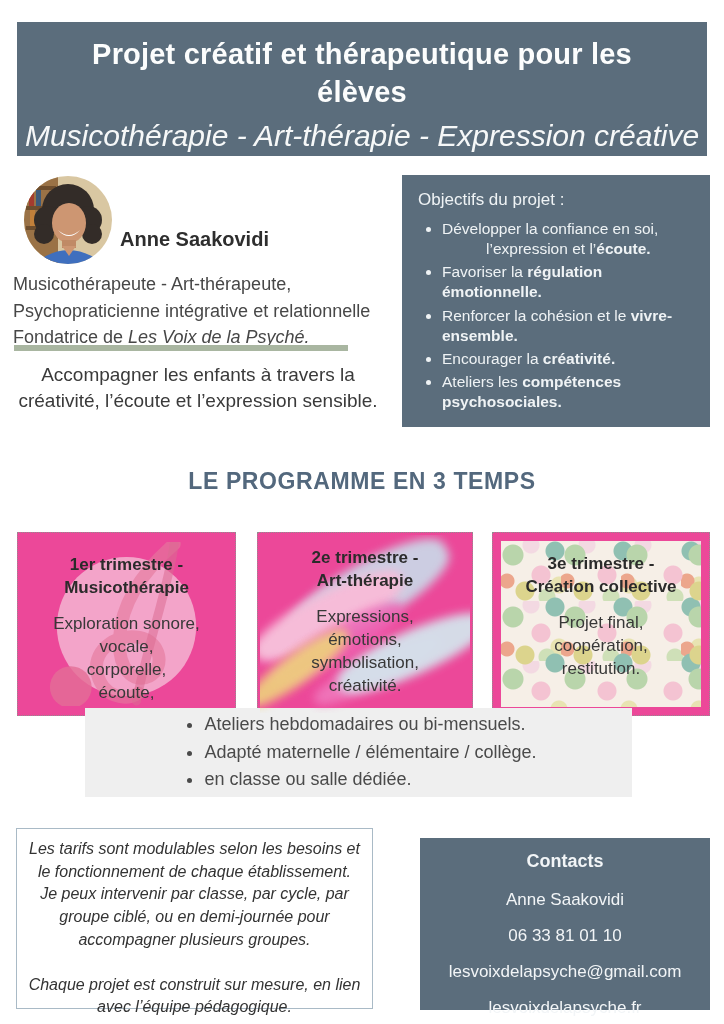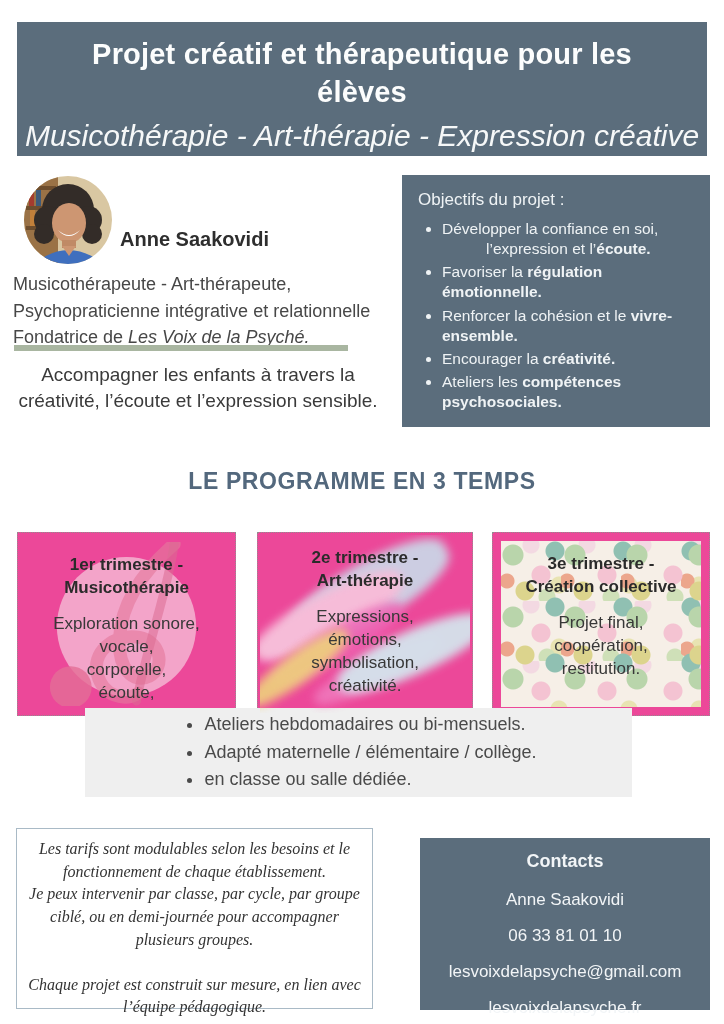--- a/index.html
+++ b/index.html
@@ -65,21 +65,21 @@
   
   .logistics{position:absolute;left:85px;top:708px;width:547px;height:89px;background:var(--graybox);
              display:flex;align-items:center;justify-content:center;}
   .logistics ul{margin:0;padding-left:24px;display:inline-block;text-align:left;}
   .logistics li{font-size:18px;line-height:1.52;color:#4a4a4a;}
 
   
   .tariffs{position:absolute;left:16px;top:828px;width:357px;height:181px;box-sizing:border-box;
            border:1px solid var(--tarifsborder);padding:9px 5px;text-align:center;
            font-style:italic;font-size:16px;line-height:1.42;color:#333;}
-  .tariffs p{margin:0;font-family:Liberation Serif, serif;}
+  .tariffs p{margin:0;}
   .tariffs p.gap{margin-top:22px;text-align:center;}
 
   
   .contacts{position:absolute;left:420px;top:838px;width:290px;height:172px;background:var(--slate);
             color:#f2f5f7;text-align:center;box-sizing:border-box;padding-top:13px;}
   .contacts-title{font-size:18px;font-weight:700;margin-bottom:18px;}
   .contacts-line{font-size:17px;margin-top:16px;}
 </style>
 </head>
 <body>

